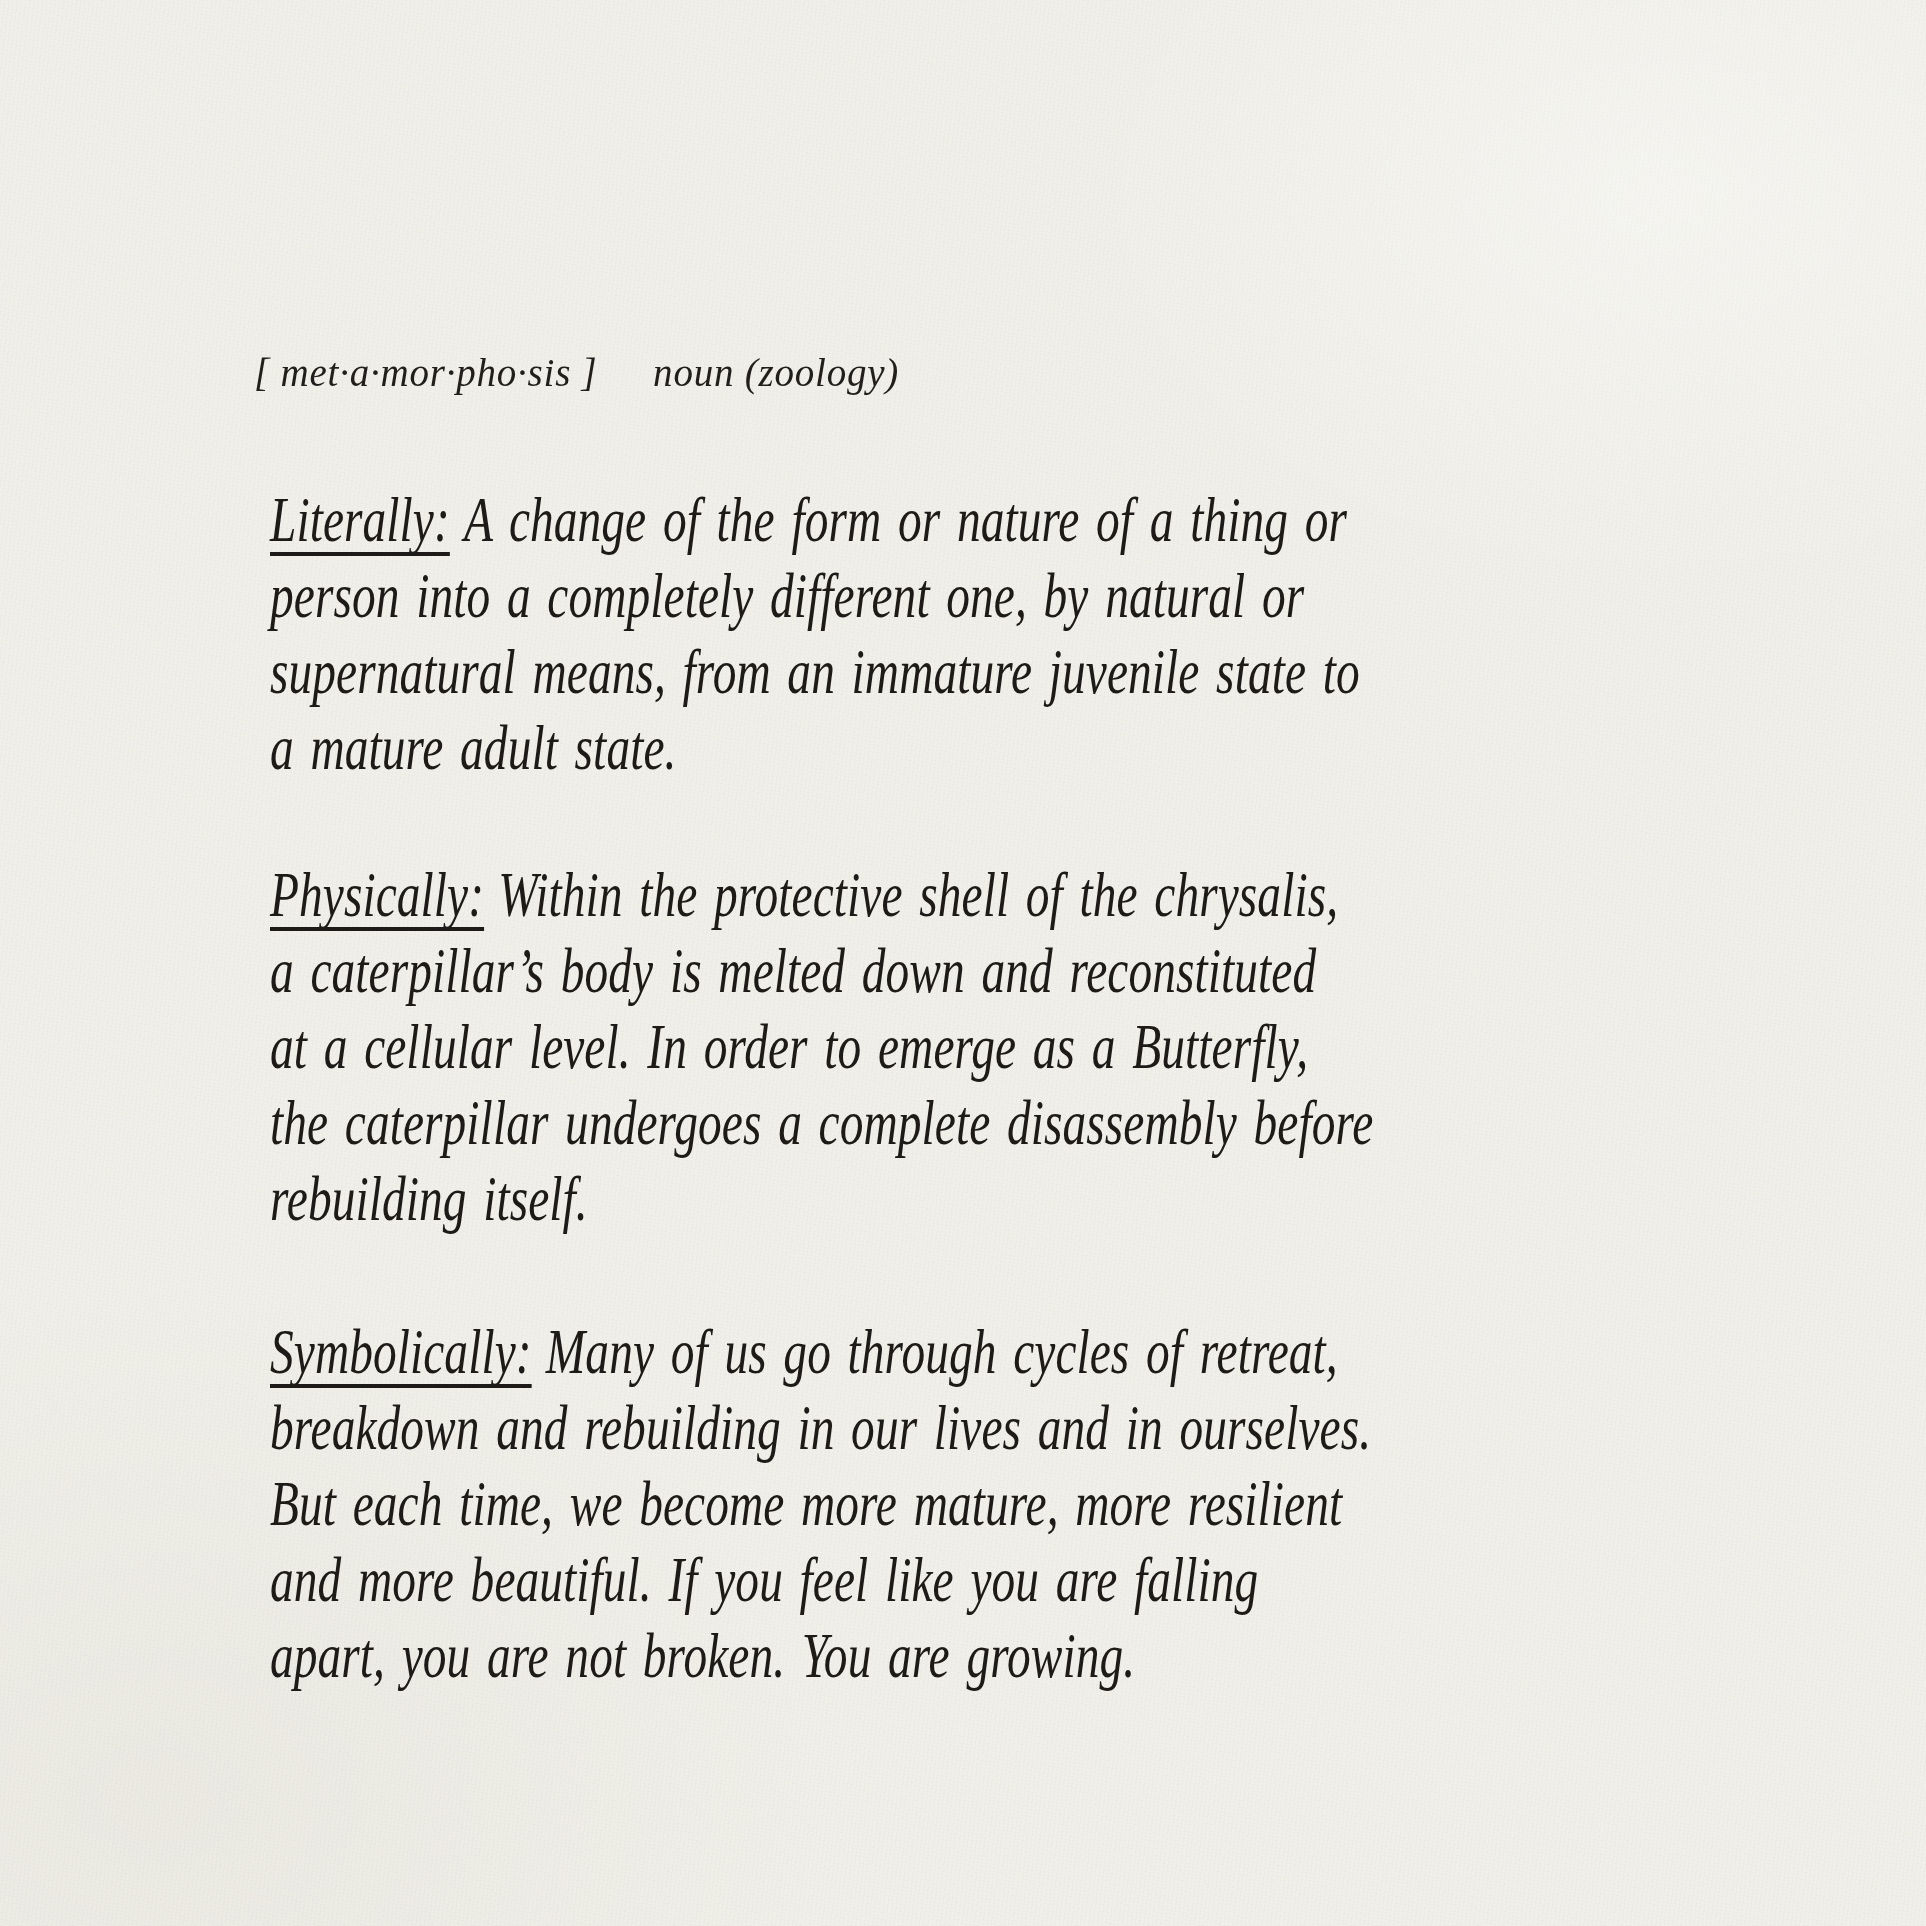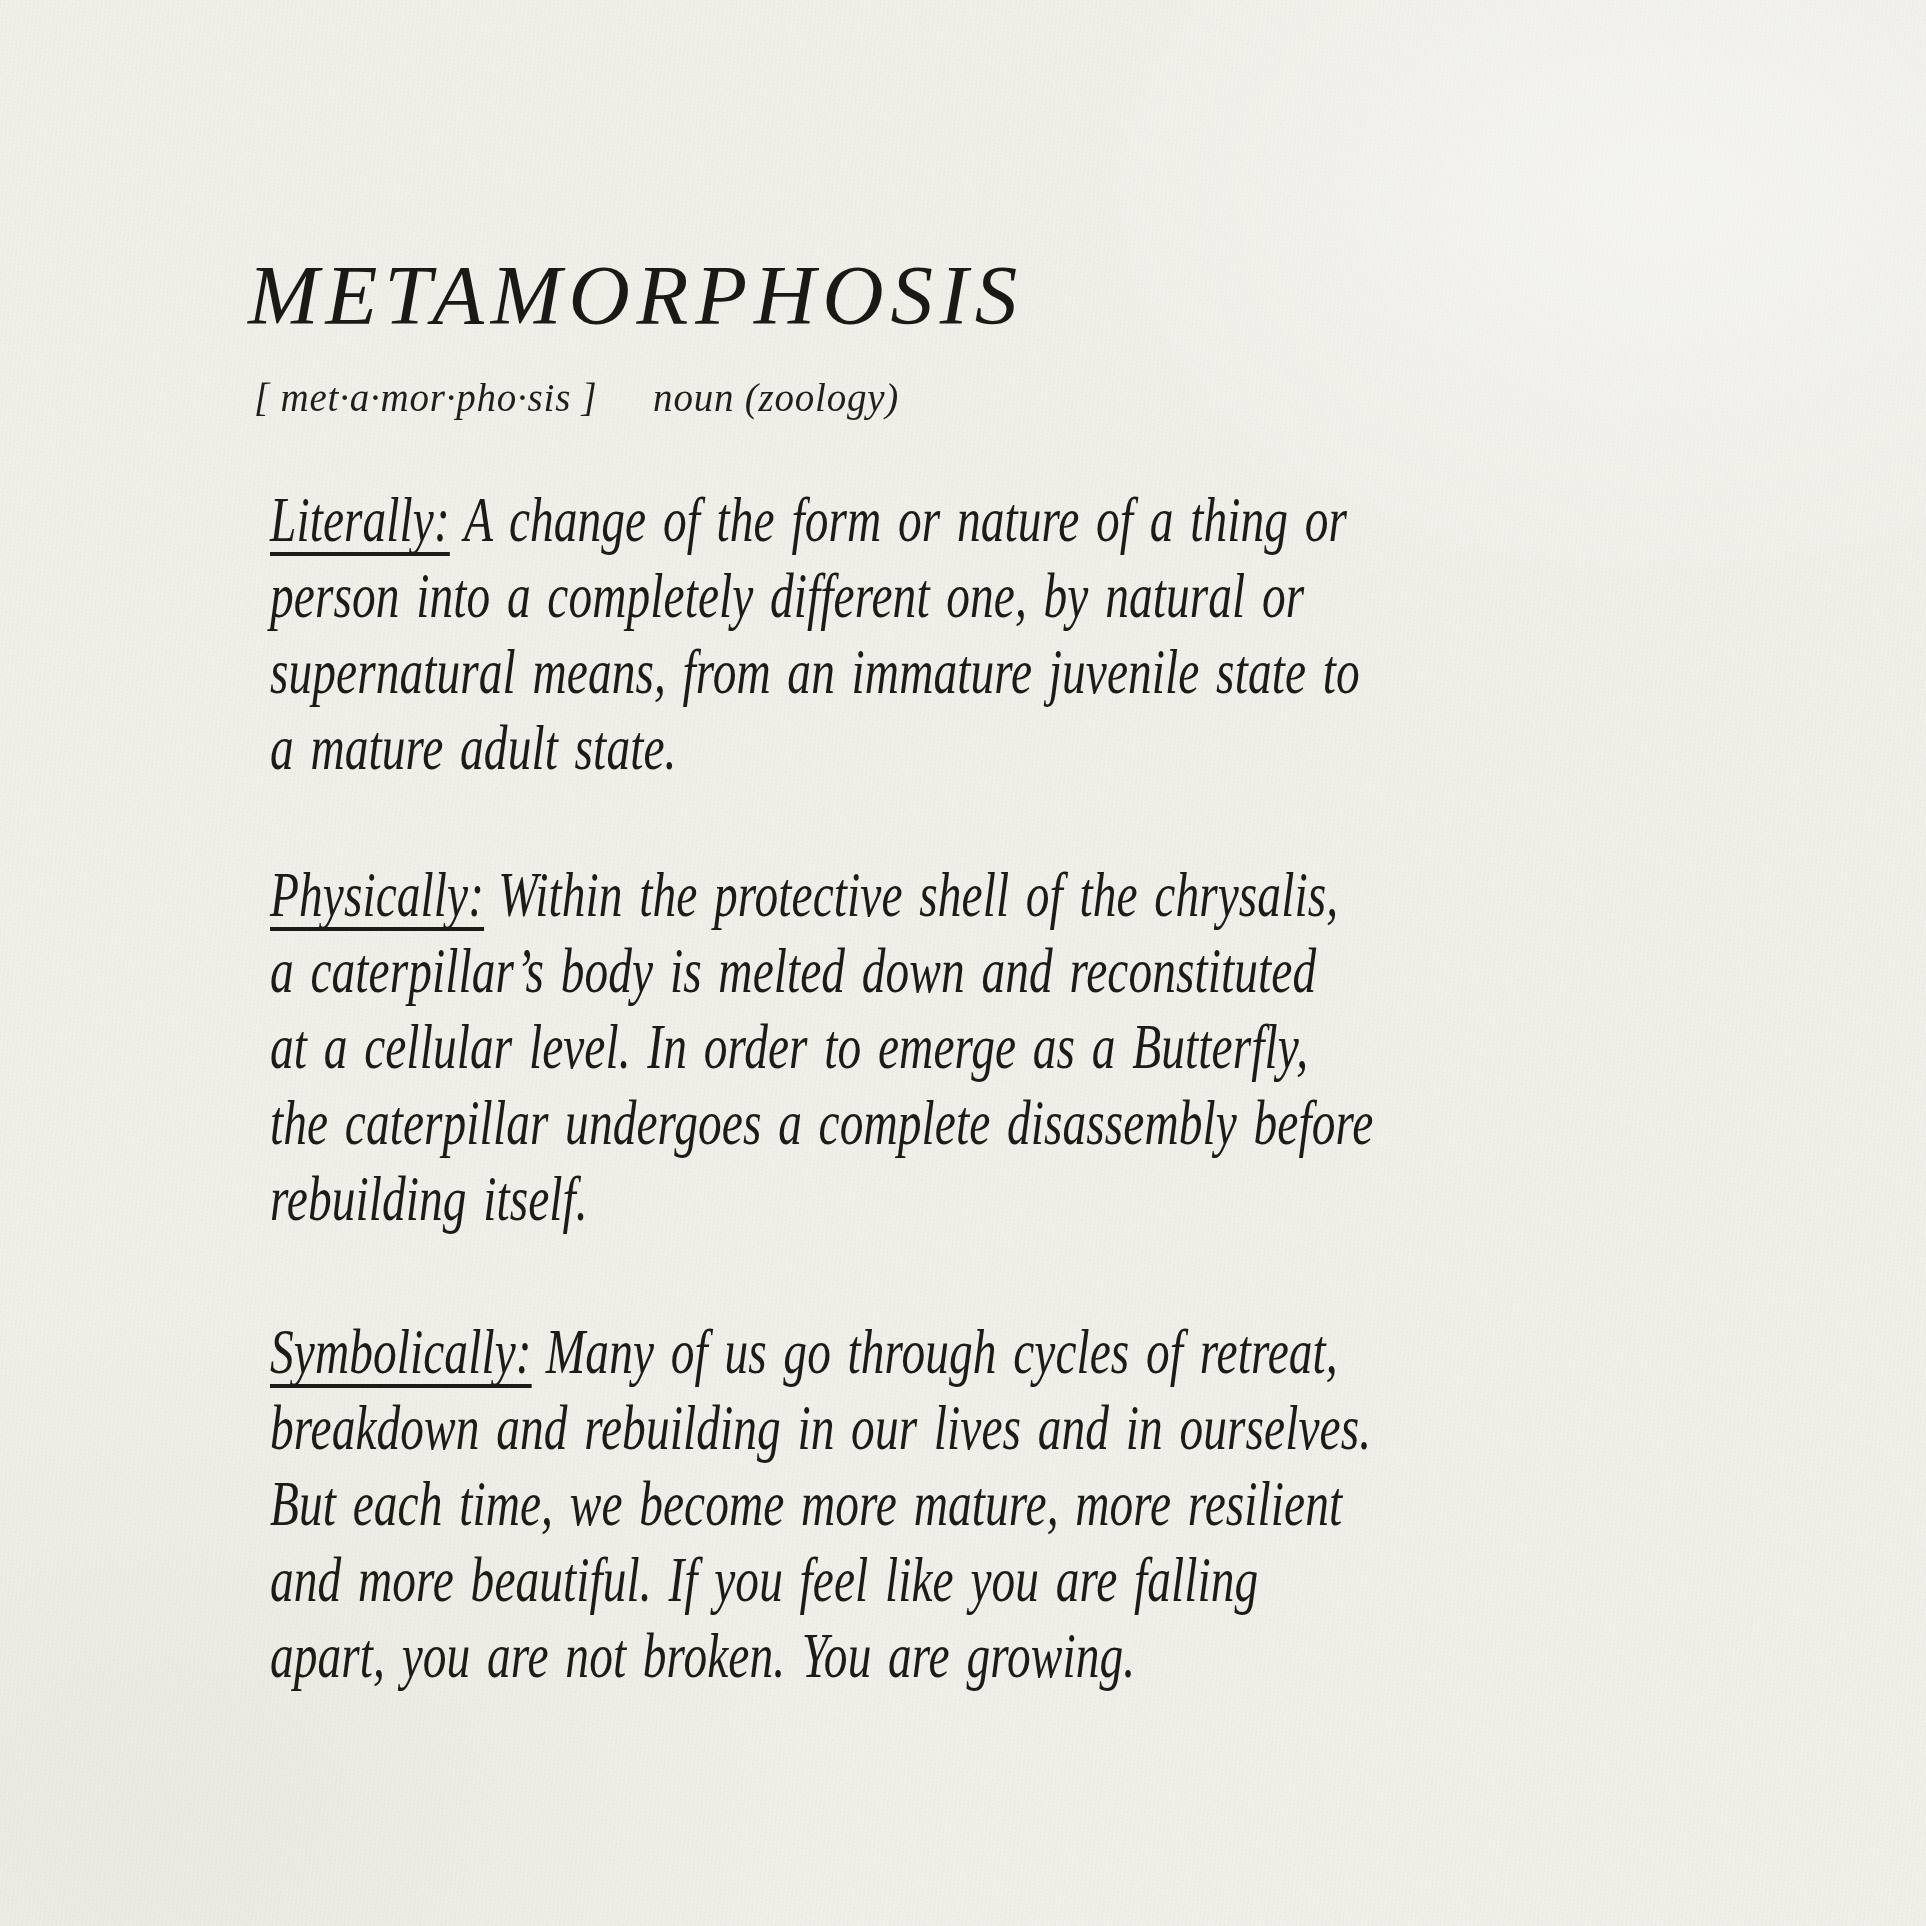--- a/index.html
+++ b/index.html
@@ -33,21 +33,21 @@
     font-weight: 400;
     font-style: italic;
     letter-spacing: 0.08em;
     line-height: 1.05;
     white-space: nowrap;
     color: #1b1815;
   }
   .subline {
     position: absolute;
     left: 254px;
-    top: 375px;
+    top: 350px;
     font-size: 39px;
     font-style: italic;
     letter-spacing: 0.02em;
     white-space: nowrap;
     color: #211e1b;
   }
   .subline .pos {
     margin-left: 45px;
   }
   .para {
@@ -75,21 +75,20 @@
     text-underline-offset: 10.8px;
     text-decoration-skip-ink: none;
     margin-right: 0.30em;
   }
 </style>
 </head>
 <body>
 
 <div class="paper">
 
-  <h1 class="title">METAMORPHOSIS</h1>
 
   <div class="subline">
     <span>[ met·a·mor·pho·sis ]</span>
     <span class="pos">noun (zoology)</span>
   </div>
 
   <section class="para para-1">
     <div class="line">
       <span class="label">Literally:</span><span>A change of the form or nature of a thing or</span>
     </div>

